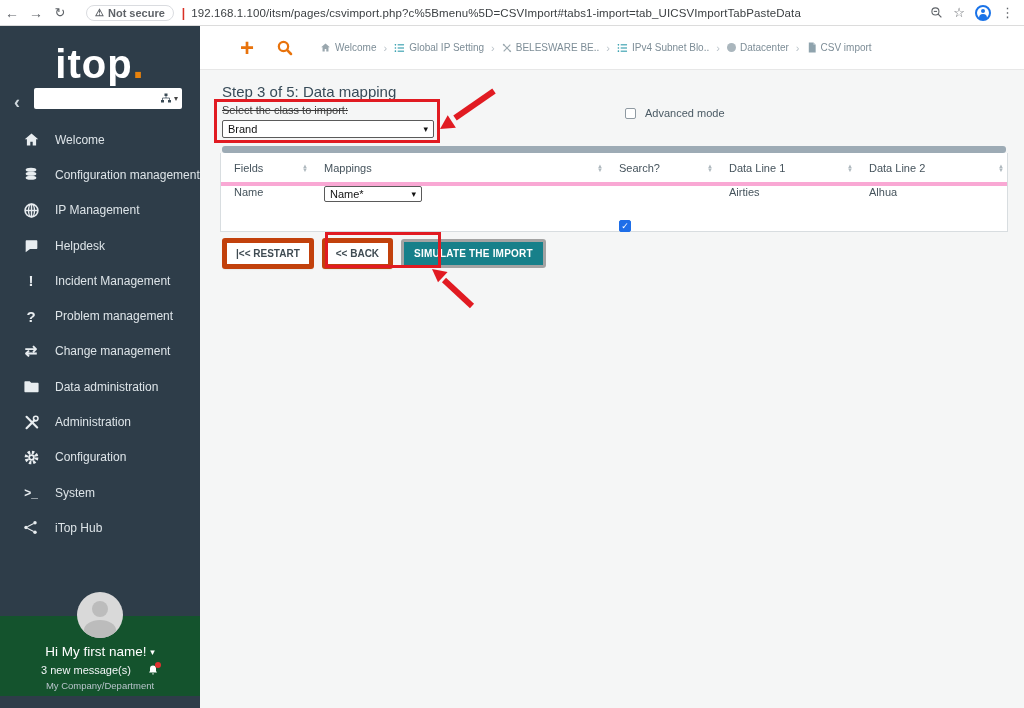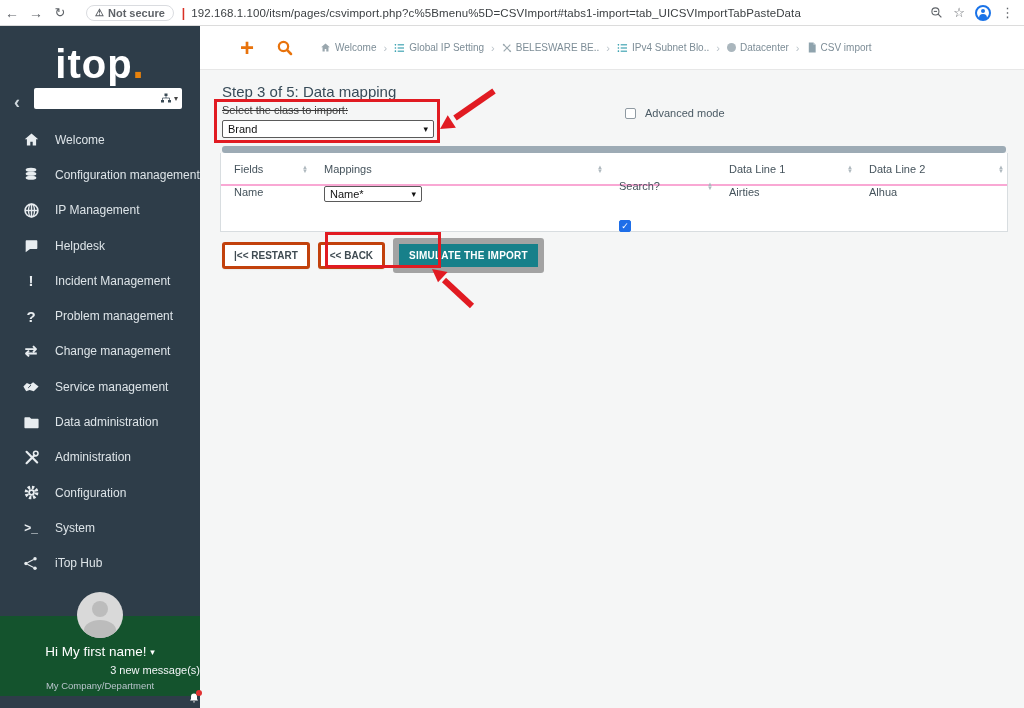--- a/index.html
+++ b/index.html
@@ -36,21 +36,21 @@
   .mi-icon { width:22px; display:flex; justify-content:center; align-items:center; margin-right:13px; color:#e8edf0; font-weight:bold; flex:none; }
   .mi-icon.txt { font-size:15px; }
   .mi-label { font-size:12px; white-space:nowrap; }
 
   .user-block { position:absolute; left:0; bottom:12px; width:200px; height:80px; background:#14532d; text-align:center; }
   .avatar { position:absolute; left:77px; top:-24px; width:46px; height:46px; background:#d9d9d9; border-radius:50%; overflow:hidden; }
   .avatar::before { content:""; position:absolute; left:15px; top:9px; width:16px; height:16px; background:#bcbcbc; border-radius:50%; }
   .avatar::after { content:""; position:absolute; left:7px; top:28px; width:32px; height:20px; background:#bcbcbc; border-radius:50% 50% 0 0; }
   .greeting { position:absolute; top:28px; width:100%; color:#ffffff; font-size:13.5px; }
   .greeting .caret { font-size:9px; position:relative; top:-1px; }
-  .messages { position:absolute; top:48px; width:100%; color:#f2f5f7; font-size:11px; display:flex; justify-content:center; align-items:flex-end; gap:16px;flex-direction:column; }
+  .messages { position:absolute; top:48px; width:100%; color:#f2f5f7; font-size:11px; display:flex; justify-content:center; align-items:flex-start; gap:16px; }
   .bell-wrap { position:relative; width:12px; height:12px; }
   .bell-dot { position:absolute; right:-2px; top:-2px; width:6px; height:6px; background:#e03131; border-radius:50%; }
   .org { position:absolute; top:64px; width:100%; color:#b9c4cc; font-size:9.5px; }
 
   
   .topbar { position:absolute; left:200px; top:26px; width:824px; height:44px; background:#ffffff; border-bottom:1px solid #e7e7e7; display:flex; align-items:center; z-index:10; }
   .plus-btn { color:#e8730c; font-size:24px; font-weight:bold; margin-left:40px; cursor:pointer; line-height:1; }
   .search-btn { margin-left:22px; cursor:pointer; display:flex; }
   .breadcrumb { display:flex; align-items:center; gap:7px; margin-left:26px; font-size:10px; color:#7d8d97; }
   .crumb { display:flex; align-items:center; gap:4px; cursor:pointer; white-space:nowrap; }
@@ -63,33 +63,33 @@
   .page-title { position:absolute; left:22px; top:13px; font-size:15px; color:#384b58; font-weight:500; }
   .class-label { position:absolute; left:22px; top:34px; font-size:11px; font-weight:normal; color:#3c3c3c; text-decoration:line-through; }
   .fake-select { background:#ffffff; border:1px solid #5a5a5a; border-radius:2px; display:flex; align-items:center; justify-content:space-between; font-size:11px; color:#111; padding:0 5px; cursor:pointer; }
   .fake-select .caret { font-size:9px; color:#111; }
   .class-select { position:absolute; left:22px; top:50px; width:212px; height:18px; }
   .adv-wrap { position:absolute; left:425px; top:37px; display:flex; align-items:center; gap:9px; }
   .checkbox { width:11px; height:11px; border:1px solid #8f9aa2; border-radius:2px; background:#fff; cursor:pointer; }
   .adv-label { font-size:11px; color:#4a5a64; }
   .slider-bar { position:absolute; left:22px; top:76px; width:784px; height:7px; background:#9dabb5; border-radius:3px; cursor:pointer; }
   .panel { position:absolute; left:20px; top:83px; width:788px; height:79px; background:#ffffff; border:1px solid #d8dde0; border-top:none; }
-  .thead { display:flex; height:33px; border-bottom:2px solid #f9a8d4; align-items:center; font-size:11px; color:#45535c; }
+  .thead { display:flex; height:33px; border-bottom:4px solid #f9a8d4; align-items:flex-end; font-size:11px; color:#45535c; }
   .th { display:flex; align-items:center; justify-content:space-between; padding-left:13px; height:100%; }
   .sort { display:flex; flex-direction:column; line-height:4px; font-size:6px; color:#aeb8be; margin-right:3px; cursor:pointer; }
   .c1{width:90px;flex:none;} .c2{width:295px;flex:none;} .c3{width:110px;flex:none;margin-top:34px;} .c4{width:140px;flex:none;} .c5{flex:1;}
   .trow { display:flex; align-items:flex-start; height:30px; font-size:11px; color:#45535c; }
   .td { padding-left:13px; }
   .map-select { width:98px; height:16px; }
   .checkbox.checked { background:#1e6ee8; border-color:#1e6ee8; color:#fff; font-size:9px; display:flex; align-items:center; justify-content:center; width:12px; height:12px; }
 
   .btn-row { position:absolute; left:22px; top:168px; display:flex; align-items:center; gap:8px; }
   .btn { font-size:10px; font-weight:bold; border-radius:3px; cursor:pointer; white-space:nowrap; }
-  .btn.light { background:#ffffff; color:#3f4b52; border:3px solid #c2410c; padding:5px 9px; box-shadow:0 1px 1px rgba(0,0,0,.05); }
-  .btn.teal { background:#17808a; color:#ffffff; border:6px solid #a3a3a3; padding:6px 10px; letter-spacing:.2px; }
+  .btn.light { background:#ffffff; color:#3f4b52; border:5px solid #c2410c; padding:5px 9px; box-shadow:0 1px 1px rgba(0,0,0,.05); }
+  .btn.teal { background:#17808a; color:#ffffff; border:3px solid #a3a3a3; padding:6px 10px; letter-spacing:.2px; }
 
   
   .anno { position:absolute; border:3px solid #e11b22; z-index:5; pointer-events:none; }
   .anno-rect-select { left:214px; top:99px; width:226px; height:44px; }
   .anno-rect-button { left:325px; top:232px; width:116px; height:36px; }
   .anno-arrow { position:absolute; z-index:6; pointer-events:none; }
 </style>
 </head>
 <body>
 
@@ -178,29 +178,20 @@
       <div class="menu-item">
         <span class="mi-icon txt">?</span>
         <span class="mi-label">Problem management</span>
       </div>
       <div class="menu-item">
         <span class="mi-icon txt">⇄</span>
         <span class="mi-label">Change management</span>
       </div>
       <div class="menu-item">
         <span class="mi-icon">
-            <svg width="18" height="15" viewBox="0 0 26 20">
-              <path d="M2 10l5-5 5 2 4-3 8 6-7 7-6-2-5 2z" fill="#e8edf0"></path>
-              <path d="M9 12l4-4" stroke="#2e3d49" stroke-width="1.4" fill="none"></path>
-            </svg>
-          </span>
-        <span class="mi-label">Service management</span>
-      </div>
-      <div class="menu-item">
-        <span class="mi-icon">
             <svg width="17" height="15" viewBox="0 0 24 20">
               <path d="M2 4c0-.8.6-1.4 1.4-1.4h6l2.2 2.2h9c.8 0 1.4.6 1.4 1.4v10.4c0 .8-.6 1.4-1.4 1.4H3.4c-.8 0-1.4-.6-1.4-1.4z" fill="#e8edf0"></path>
             </svg>
           </span>
         <span class="mi-label">Data administration</span>
       </div>
       <div class="menu-item">
         <span class="mi-icon">
             <svg width="17" height="17" viewBox="0 0 24 24">
               <line x1="5" y1="20" x2="16" y2="9" stroke="#e8edf0" stroke-width="3" stroke-linecap="round"></line>

